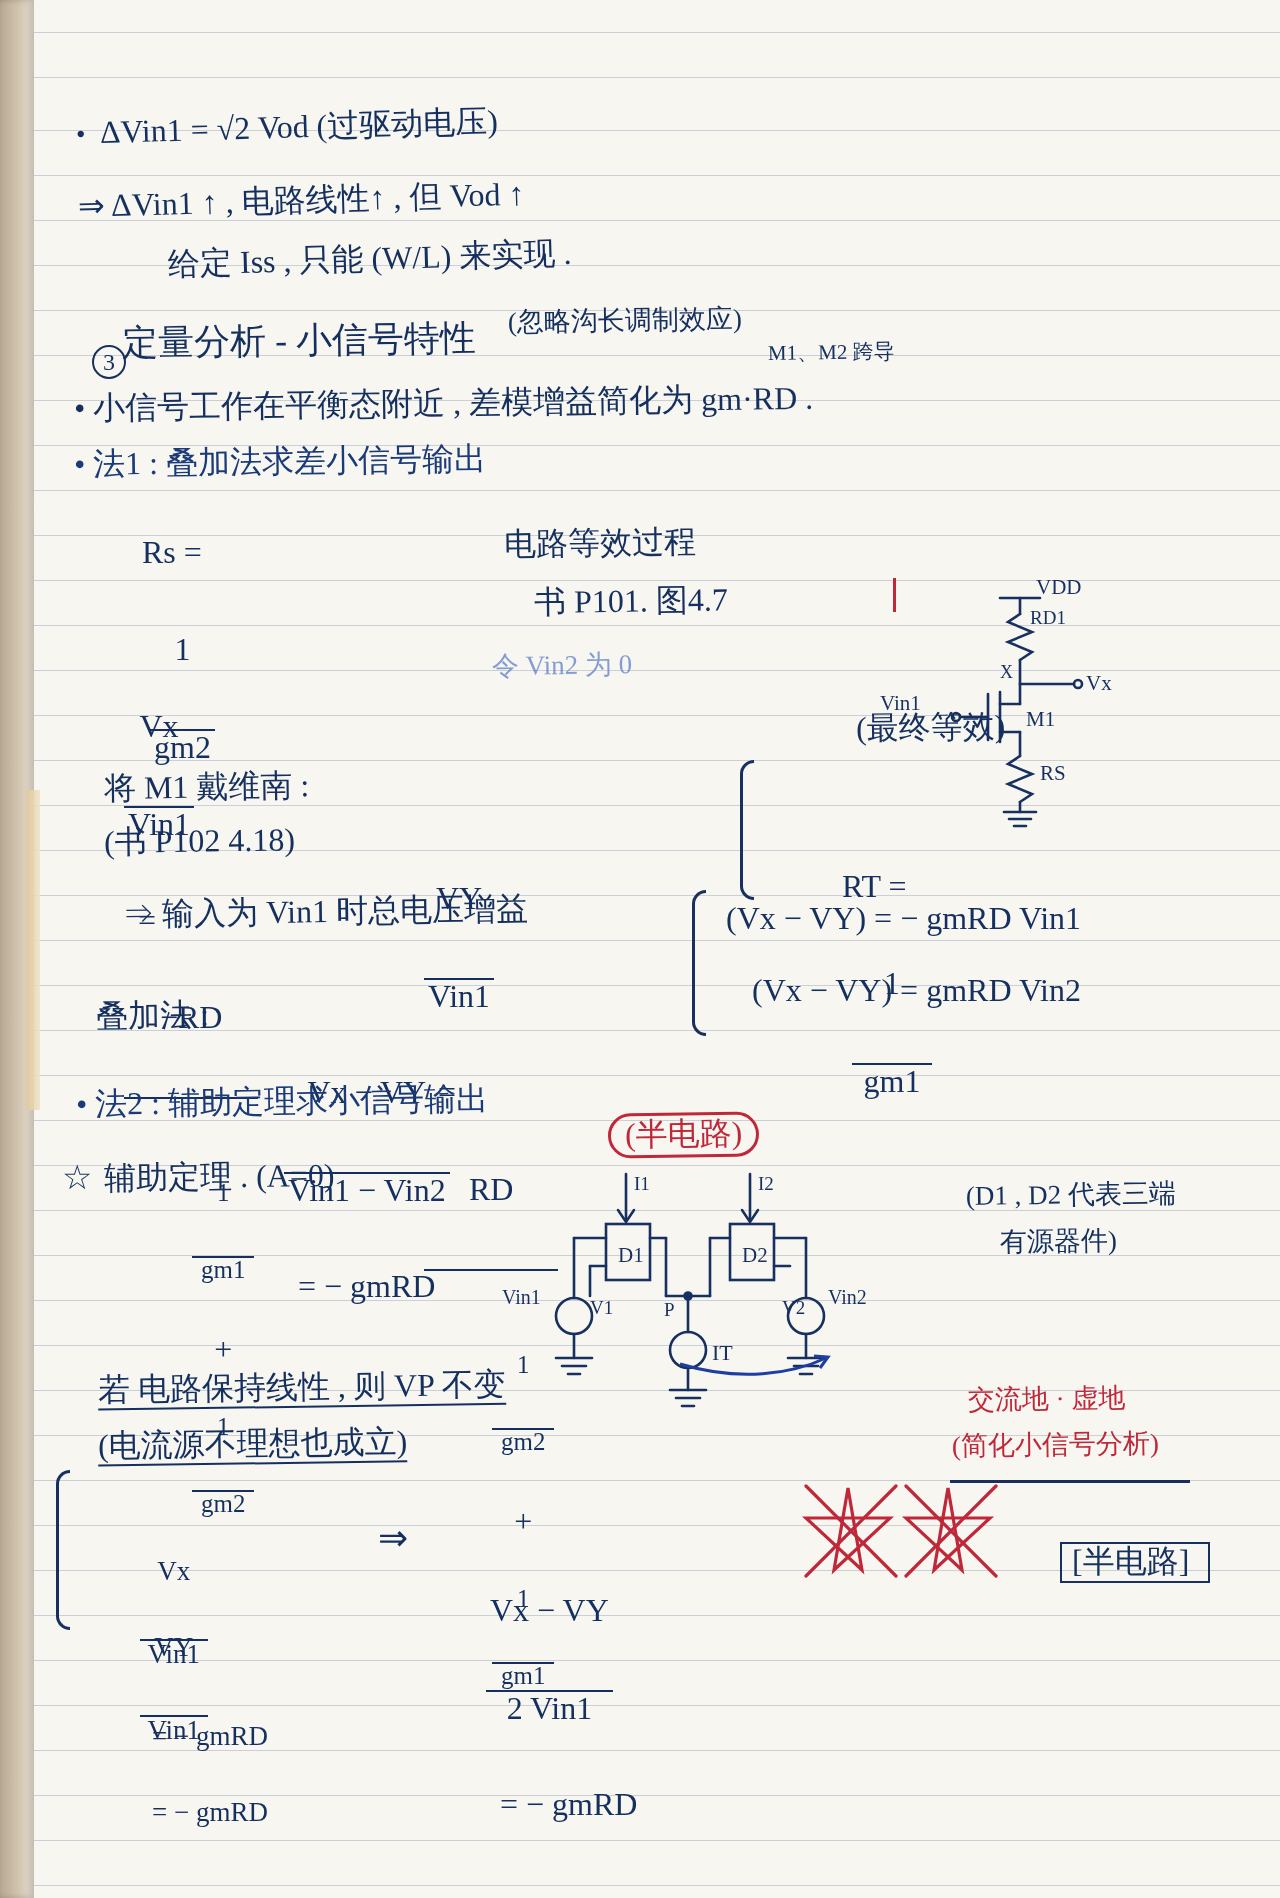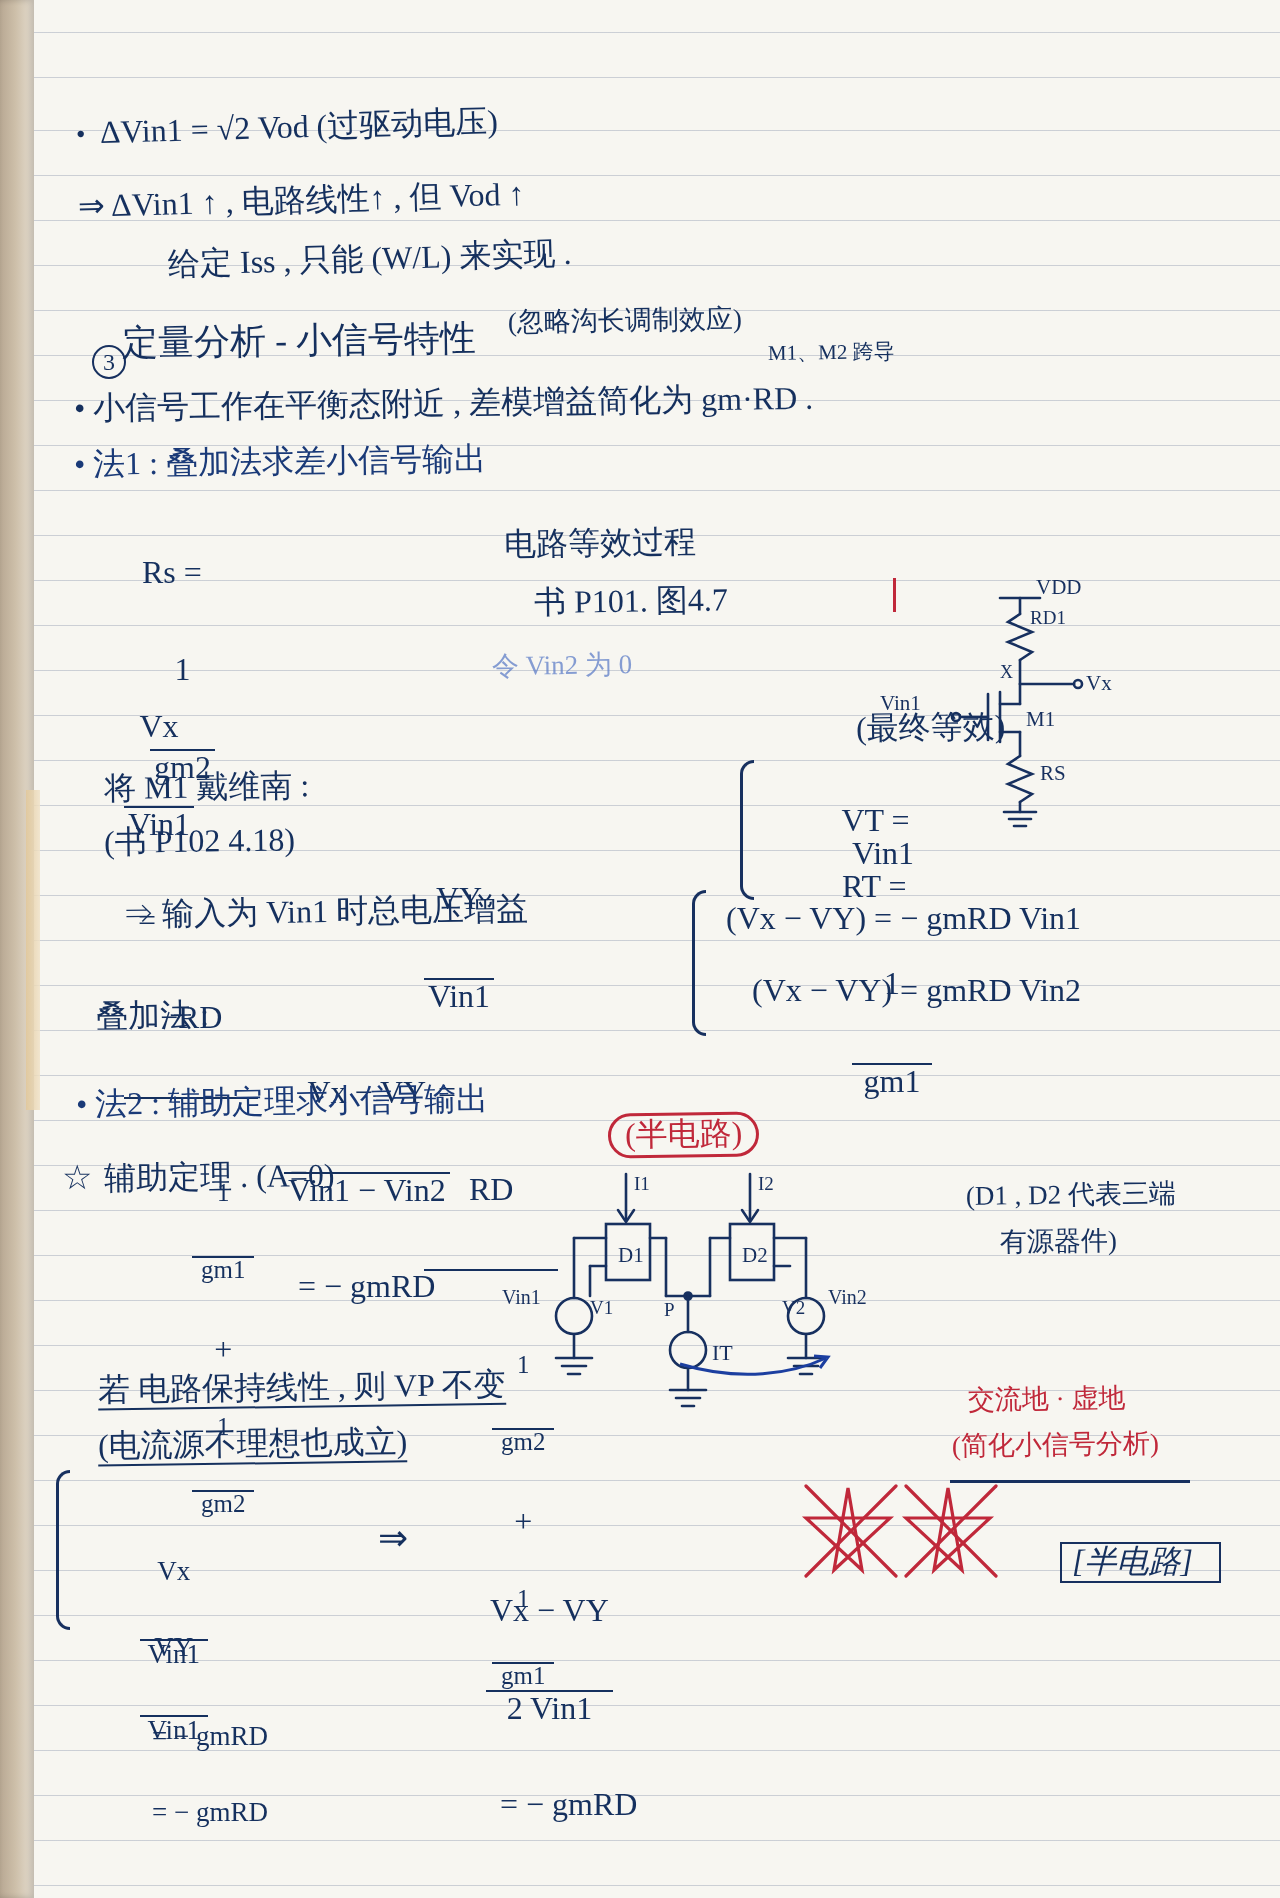--- a/index.html
+++ b/index.html
@@ -78,21 +78,21 @@
     border-top:3px solid #17305f;
     border-bottom:3px solid #17305f;
     border-radius:14px 0 0 14px;
     margin-right:8px;
   }
   .redbox {
     border:3px solid #c0283a; border-radius:26px; padding:2px 14px 4px 14px;
     color:#c0283a; display:inline-block;
   }
   .sqbox {
-    border:2.5px solid #17305f; padding:1px 26px 3px 10px; display:inline-block;font-style:italic;
+    border:2.5px solid #17305f; padding:1px 19px 3px 10px; display:inline-block;
   }
   
   svg { position:absolute; overflow:visible; }
   .hl-red { stroke:#c0283a; fill:none; }
 </style>
 </head>
 <body>
 
 <div id="page">
   <div id="binding"></div>
@@ -110,21 +110,21 @@
     <span class="circnum">3</span>
   </div>
   <div class="hw xl tilt3" style="left:122px; top:325px;">定量分析 - 小信号特性</div>
   <div class="hw md tilt3" style="left:508px; top:308px;">(忽略沟长调制效应)</div>
   <div class="hw sm tilt3" style="left:768px; top:342px;">M1、M2 跨导</div>
 
   <div class="hw lg tilt3" style="left:74px; top:392px;">• 小信号工作在平衡态附近 , 差模增益简化为 gm·RD .</div>
 
   <div class="hw lg tilt3 blue" style="left:74px; top:448px;">• 法1 : 叠加法求差小信号输出</div>
 
-  <div class="hw lg" style="left:110px; top:522px;">
+  <div class="hw lg" style="left:110px; top:502px;">
     <span>Rs =</span>
     <span class="frac" style="margin-left:8px;">
       <span class="num">1</span>
       <span class="den">gm2</span>
     </span>
   </div>
 
   <div class="hw lg" style="left:92px; top:612px;">
     <span class="frac">
       <span class="num">Vx</span>
@@ -214,24 +214,20 @@
           <span class="num">1</span>
           <span class="den">gm1</span>
         </span>
       </span>
     </span>
   </div>
 
   <div class="bracewrap" style="left:740px; top:760px; height:140px;">
     <div class="bracebar"></div>
     <div style="position:relative; width:300px; height:140px;">
-      <div class="hw lg" style="left:16px; top:10px;">
-        <span>VT =</span>
-        <span style="margin-left:10px;">Vin1</span>
-      </div>
       <div class="hw lg" style="left:16px; top:76px;">
         <span>RT =</span>
         <span class="frac" style="margin-left:10px;">
           <span class="num">1</span>
           <span class="den">gm1</span>
         </span>
       </div>
     </div>
   </div>
 

